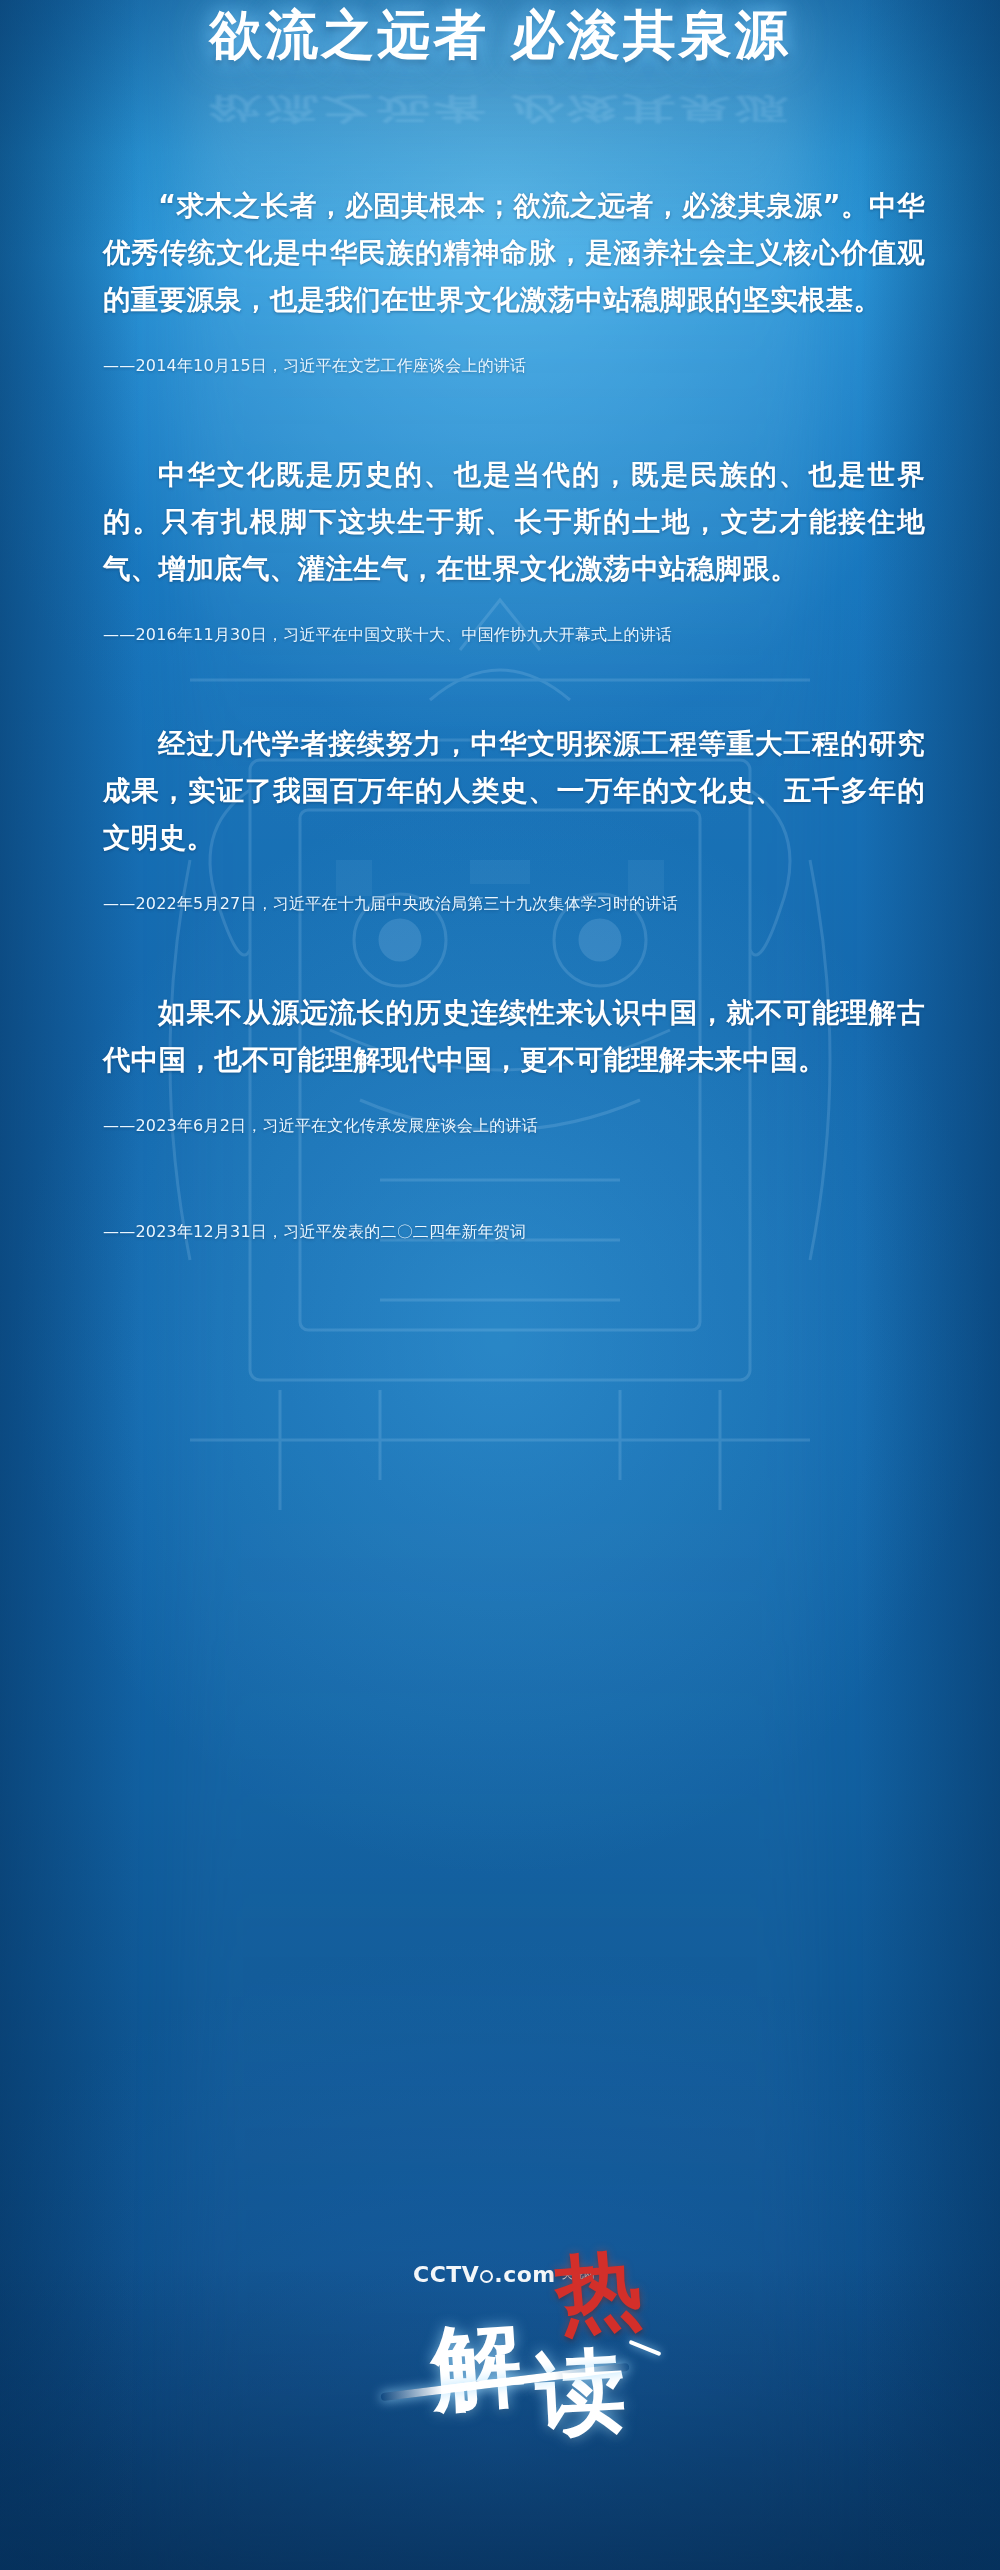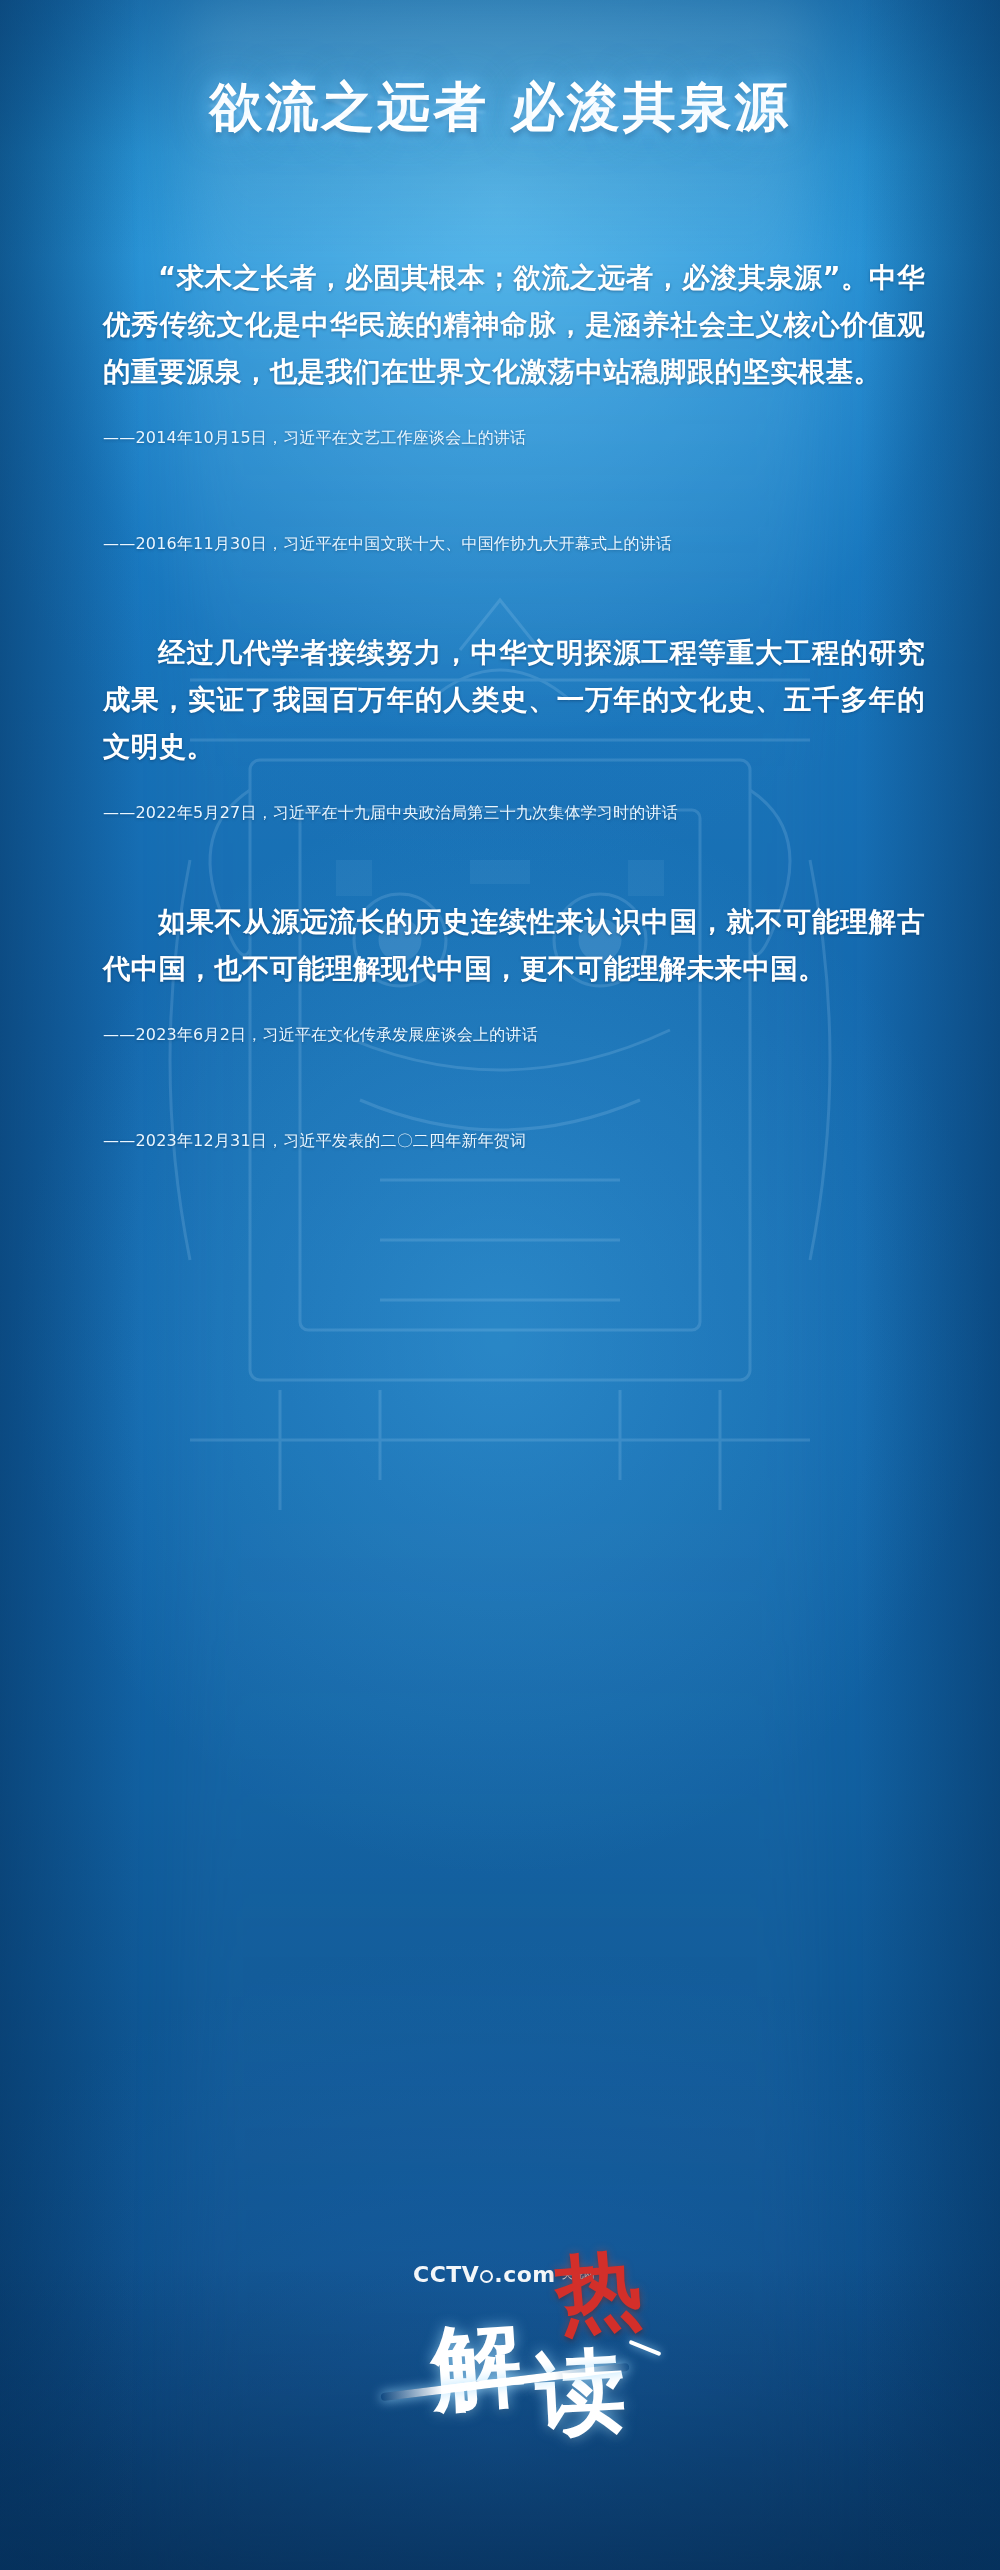--- a/index.html
+++ b/index.html
@@ -73,21 +73,20 @@
     inset: 0;
     pointer-events: none;
     background:
       linear-gradient(90deg, rgba(5,50,95,0.55) 0%, rgba(5,50,95,0.0) 14%, rgba(5,50,95,0.0) 86%, rgba(5,50,95,0.55) 100%),
       linear-gradient(180deg, rgba(10,60,110,0.35) 0%, rgba(0,0,0,0) 10%, rgba(0,0,0,0) 88%, rgba(4,40,78,0.6) 100%);
   }
 
   
   .title-wrap {
     position: relative;
-    padding-top: 72px;
     text-align: center;
   }
   .title {
     display: inline-block;
     font-family: "DejaVu Serif", "Liberation Serif", serif;
     font-weight: bold;
     font-size: 53px;
     letter-spacing: 3px;
     color: #ffffff;
     text-shadow:
@@ -306,20 +305,21 @@
   </div>
 
   <div class="content">
 
     <div class="block">
       <div class="quote">“求木之长者，必固其根本；欲流之远者，必浚其泉源”。中华优秀传统文化是中华民族的精神命脉，是涵养社会主义核心价值观的重要源泉，也是我们在世界文化激荡中站稳脚跟的坚实根基。</div>
       <div class="source">——2014年10月15日，习近平在文艺工作座谈会上的讲话</div>
     </div>
 
     <div class="block">
+      <div class="quote">中华文化既是历史的、也是当代的，既是民族的、也是世界的。只有扎根脚下这块生于斯、长于斯的土地，文艺才能接住地气、增加底气、灌注生气，在世界文化激荡中站稳脚跟。</div>
       <div class="source">——2016年11月30日，习近平在中国文联十大、中国作协九大开幕式上的讲话</div>
     </div>
 
     <div class="block">
       <div class="quote">经过几代学者接续努力，中华文明探源工程等重大工程的研究成果，实证了我国百万年的人类史、一万年的文化史、五千多年的文明史。</div>
       <div class="source">——2022年5月27日，习近平在十九届中央政治局第三十九次集体学习时的讲话</div>
     </div>
 
     <div class="block">
       <div class="quote">如果不从源远流长的历史连续性来认识中国，就不可能理解古代中国，也不可能理解现代中国，更不可能理解未来中国。</div>

